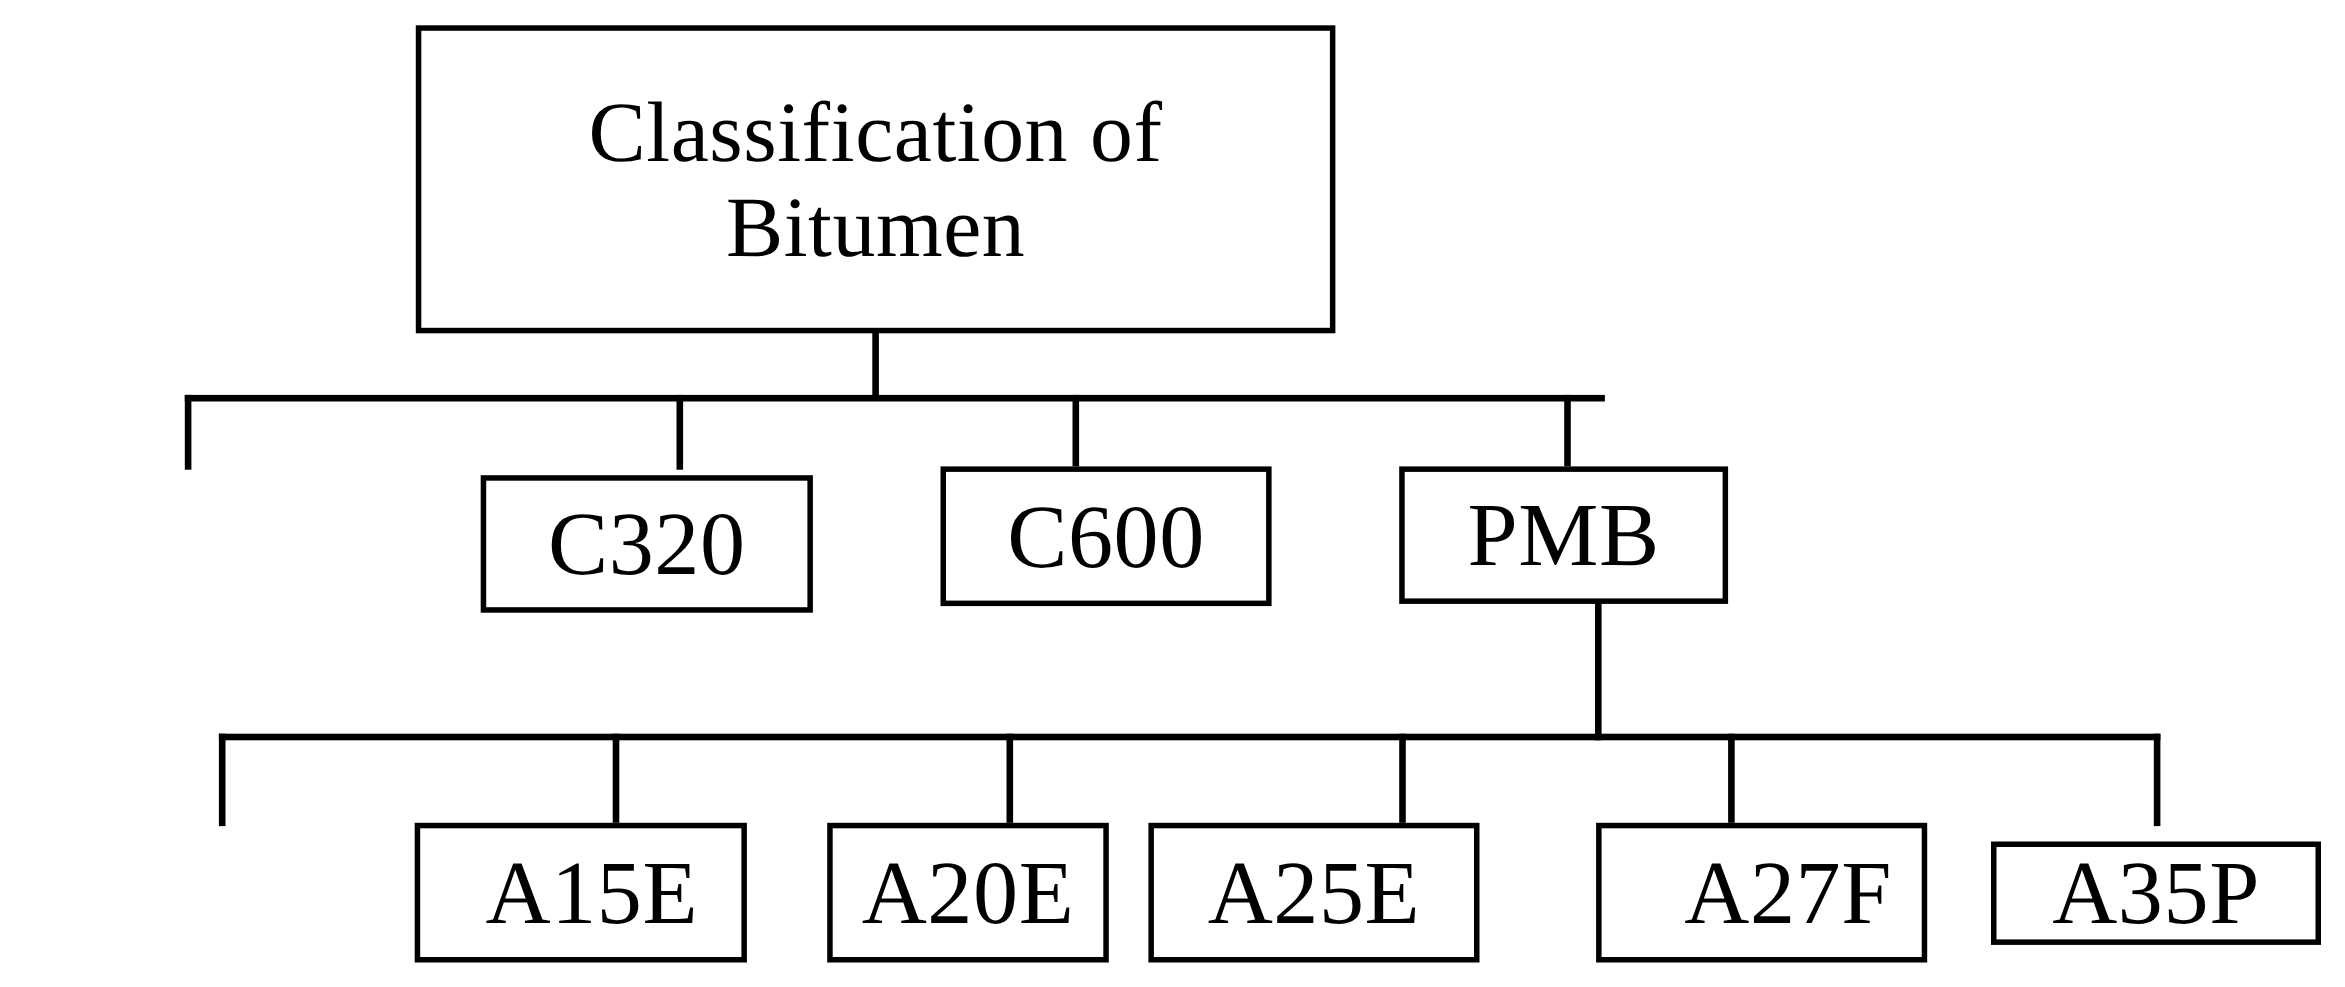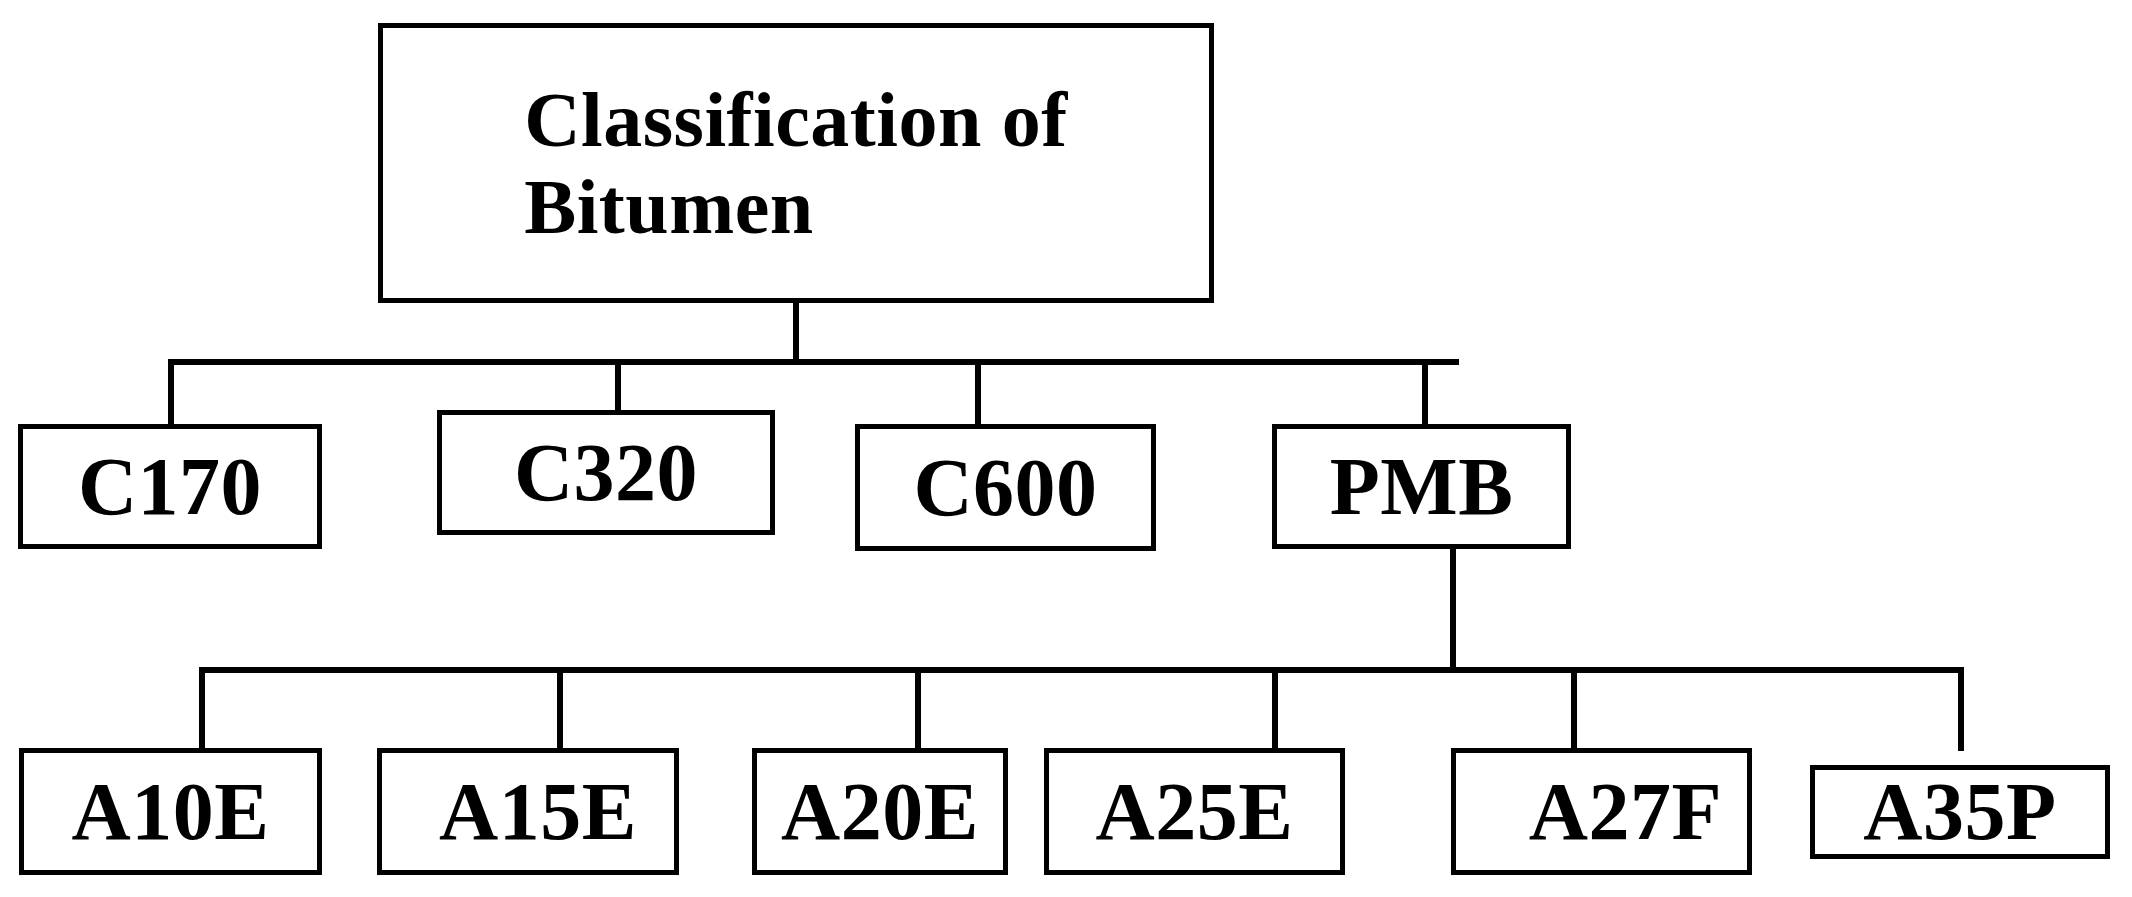--- a/index.html
+++ b/index.html
@@ -17,22 +17,23 @@
     font-family: "Liberation Serif", "DejaVu Serif", serif;
   }
   .node {
     position: absolute;
     box-sizing: border-box;
     background: #ffffff;
     border: 5px solid #000000;
     display: flex;
     align-items: center;
     justify-content: center;
+    text-align: center;
     color: #000000;
-    font-weight: bold;
+    font-weight: normal;
     line-height: 1.12;
     white-space: pre-line;
     letter-spacing: 0.5px;
   }
   .node.root {
     font-size: 78px;
   }
   .node.level1, .node.level2 {
     font-size: 82px;
   }
@@ -55,25 +56,22 @@
 
   <div class="edge v" style="left:793px; top:302px; height:62px;"></div>
 
   <div class="edge h" style="left:168px; top:359px; width:1291px;"></div>
 
   <div class="edge v" style="left:168px; top:359px; height:68px;"></div>
   <div class="edge v" style="left:615px; top:359px; height:68px;"></div>
   <div class="edge v" style="left:975px; top:359px; height:68px;"></div>
   <div class="edge v" style="left:1422px; top:359px; height:68px;"></div>
 
-  <div class="node level1" style="left:18px; top:424px; width:304px; height:125px;">
-    <span>C170</span>
-  </div>
 
-  <div class="node level1" style="left:437px; top:410px; width:338px; height:125px;">
+  <div class="node level1" style="left:437px; top:432px; width:302px; height:125px;">
     <span>C320</span>
   </div>
 
   <div class="node level1" style="left:855px; top:424px; width:301px; height:127px;">
     <span>C600</span>
   </div>
 
   <div class="node level1" style="left:1272px; top:424px; width:299px; height:125px;">
     <span>PMB</span>
   </div>
@@ -82,23 +80,20 @@
 
   <div class="edge h" style="left:199px; top:667px; width:1765px;"></div>
 
   <div class="edge v" style="left:199px; top:667px; height:84px;"></div>
   <div class="edge v" style="left:557px; top:667px; height:84px;"></div>
   <div class="edge v" style="left:915px; top:667px; height:84px;"></div>
   <div class="edge v" style="left:1272px; top:667px; height:84px;"></div>
   <div class="edge v" style="left:1571px; top:667px; height:84px;"></div>
   <div class="edge v" style="left:1958px; top:667px; height:84px;"></div>
 
-  <div class="node level2" style="left:19px; top:748px; width:303px; height:127px;">
-    <span>A10E</span>
-  </div>
 
   <div class="node level2" style="left:377px; top:748px; width:302px; height:127px;padding-left:20px;">
     <span>A15E</span>
   </div>
 
   <div class="node level2" style="left:752px; top:748px; width:256px; height:127px;">
     <span>A20E</span>
   </div>
 
   <div class="node level2" style="left:1044px; top:748px; width:301px; height:127px;">

